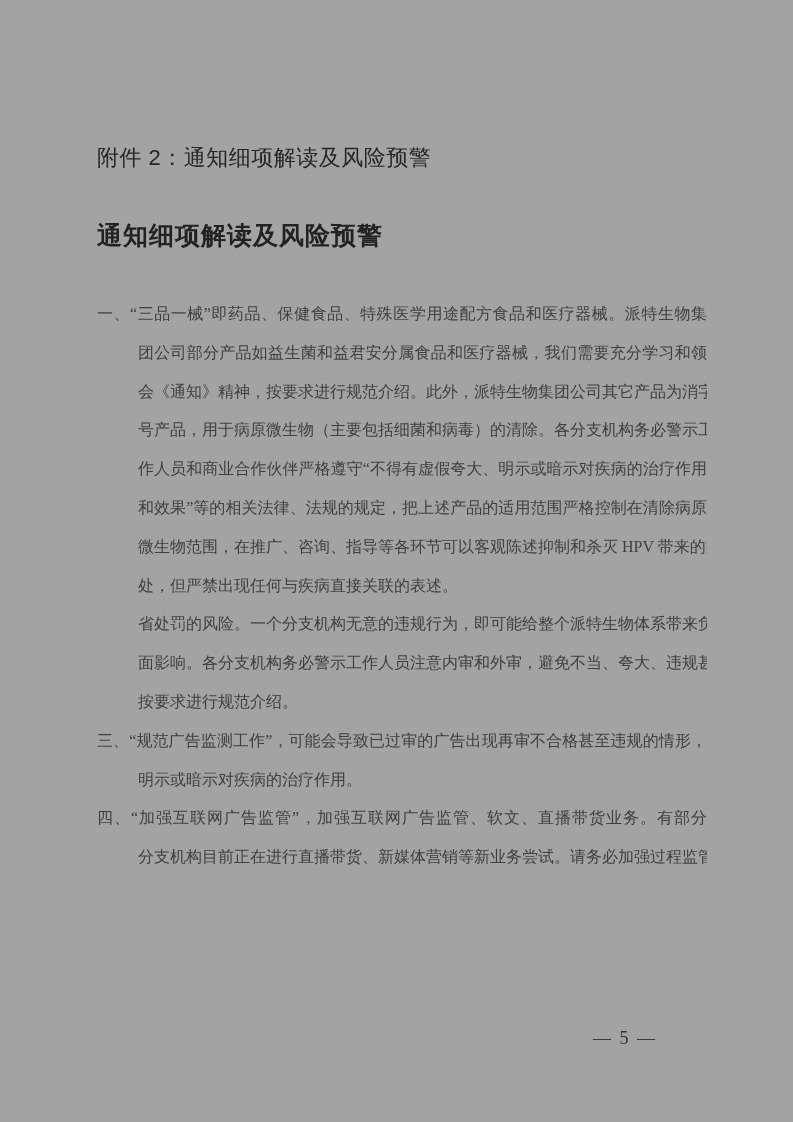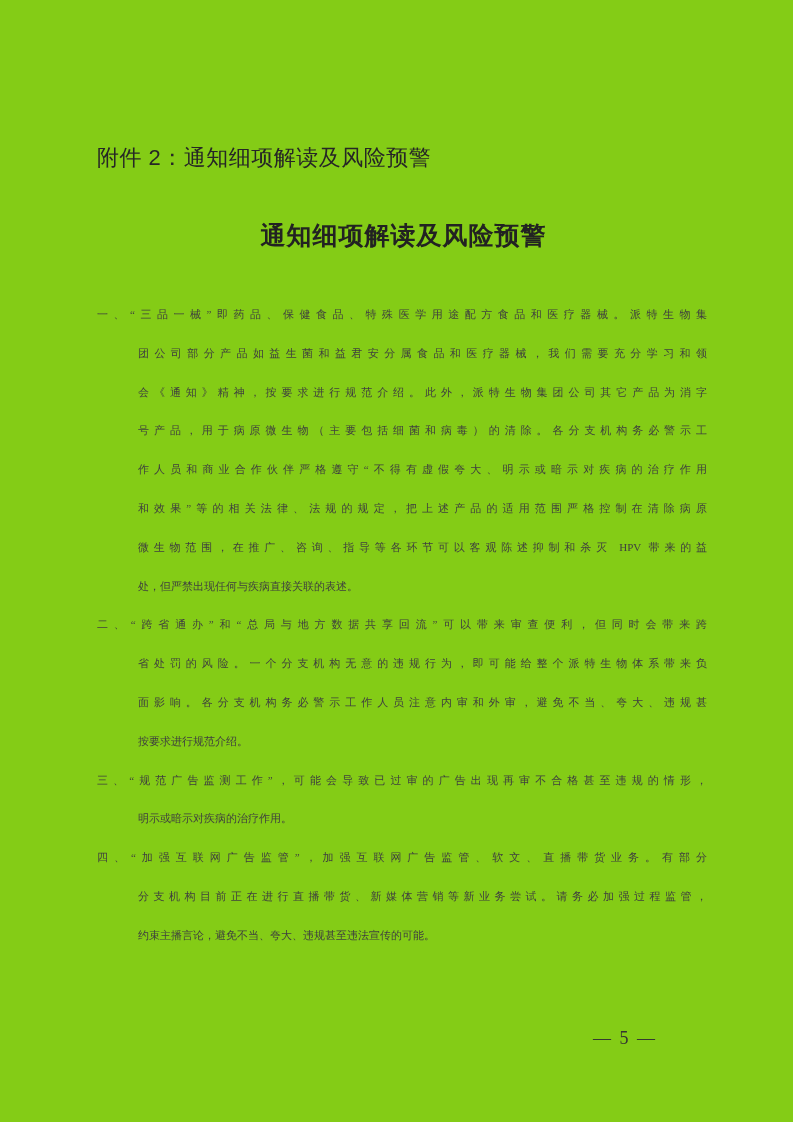--- a/index.html
+++ b/index.html
@@ -4,55 +4,55 @@
 <style>
   html, body {
     margin: 0;
     padding: 0;
     background: #ffffff;
   }
   .page {
     position: relative;
     width: 793px;
     height: 1122px;
-    background: #84cc16;
+    background: #a3a3a3;
     overflow: hidden;
     font-family: "Liberation Serif", "DejaVu Serif", serif;
   }
   .doc-header {
     position: absolute;
     left: 97px;
     top: 143px;
     width: 613px;
     font-family: "Liberation Sans", "DejaVu Sans", sans-serif;
     font-size: 22px;
     font-weight: 500;
     color: #262626;
     letter-spacing: 0.5px;
     white-space: nowrap;
   }
   .doc-title {
     position: absolute;
     left: 97px;
     top: 219px;
     width: 613px;
-    text-align: center;
+    text-align: left;
     font-family: "Liberation Serif", "DejaVu Serif", serif;
     font-size: 25px;
     font-weight: bold;
     color: #222222;
     letter-spacing: 1px;
     white-space: nowrap;
   }
   .body-text {
     position: absolute;
     left: 97px;
     top: 295px;
     width: 610px;
-    font-size: 11px;
+    font-size: 16px;
     color: #3f3f3f;
   }
   .para { margin: 0; padding: 0; }
   .line {
     height: 38.8px;
     line-height: 38.8px;
     white-space: nowrap;
     text-align: justify;
     text-align-last: justify;
     overflow: hidden;
@@ -88,34 +88,32 @@
       <div class="line cont">团公司部分产品如益生菌和益君安分属食品和医疗器械，我们需要充分学习和领</div>
       <div class="line cont">会《通知》精神，按要求进行规范介绍。此外，派特生物集团公司其它产品为消字</div>
       <div class="line cont">号产品，用于病原微生物（主要包括细菌和病毒）的清除。各分支机构务必警示工</div>
       <div class="line cont">作人员和商业合作伙伴严格遵守“不得有虚假夸大、明示或暗示对疾病的治疗作用</div>
       <div class="line cont">和效果”等的相关法律、法规的规定，把上述产品的适用范围严格控制在清除病原</div>
       <div class="line cont">微生物范围，在推广、咨询、指导等各环节可以客观陈述抑制和杀灭 HPV 带来的益</div>
       <div class="line cont last">处，但严禁出现任何与疾病直接关联的表述。</div>
     </div>
 
     <div class="para">
-      <div class="line">二、“跨省通办”和“总局与地方数据共享回流”可以带来审查便利，但同时会带来跨</div>
       <div class="line cont">省处罚的风险。一个分支机构无意的违规行为，即可能给整个派特生物体系带来负</div>
       <div class="line cont">面影响。各分支机构务必警示工作人员注意内审和外审，避免不当、夸大、违规甚</div>
       <div class="line cont last">按要求进行规范介绍。</div>
     </div>
 
     <div class="para">
       <div class="line">三、“规范广告监测工作”，可能会导致已过审的广告出现再审不合格甚至违规的情形，</div>
       <div class="line cont last">明示或暗示对疾病的治疗作用。</div>
     </div>
 
     <div class="para">
       <div class="line">四、“加强互联网广告监管”，加强互联网广告监管、软文、直播带货业务。有部分</div>
       <div class="line cont">分支机构目前正在进行直播带货、新媒体营销等新业务尝试。请务必加强过程监管，</div>
-      <div class="line cont last">约束主播言论，避免不当、夸大、违规甚至违法宣传的可能。</div>
     </div>
 
   </div>
 
   <div class="page-number">— 5 —</div>
 
 </div>
 
 </body></html>

